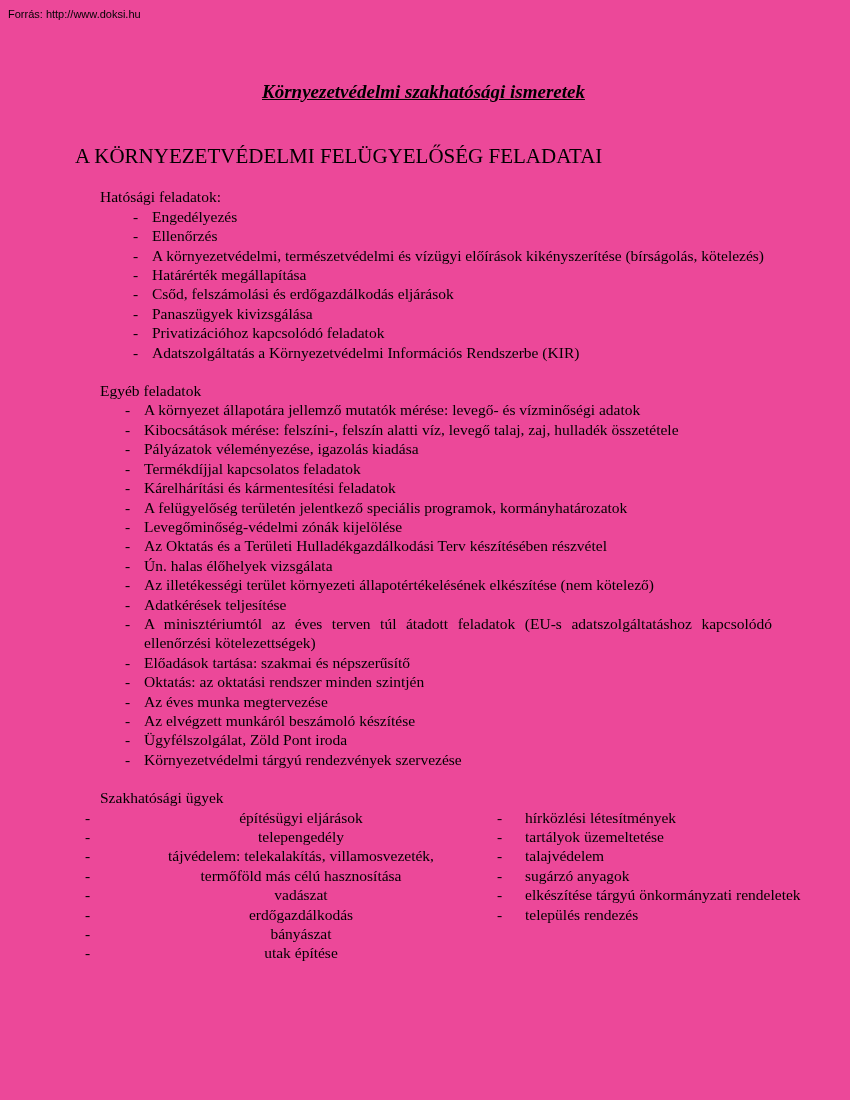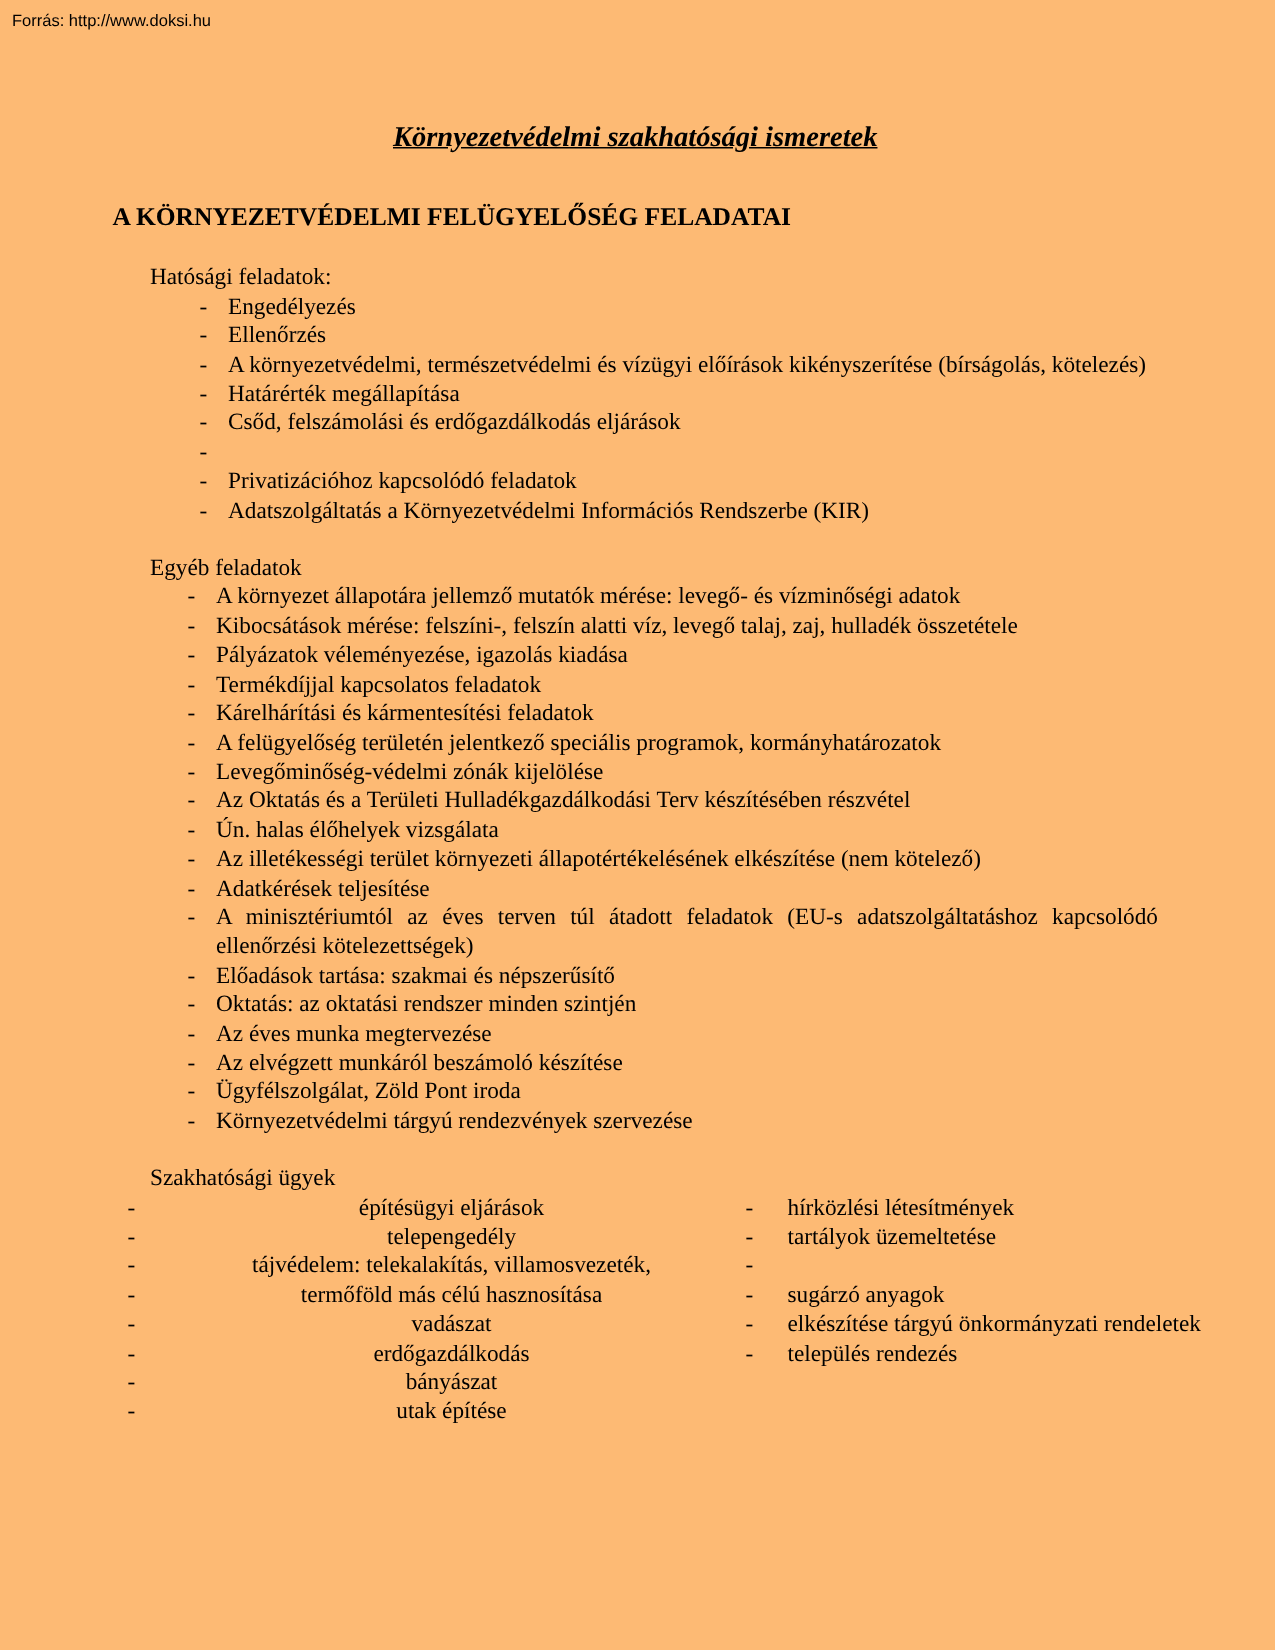--- a/index.html
+++ b/index.html
@@ -1,20 +1,20 @@
 <!DOCTYPE html>
 <html><head>
 <meta charset="utf-8">
 <style>
   html, body { margin: 0; padding: 0; background: #ffffff; }
   .page {
     position: relative;
     width: 850px;
     height: 1100px;
-    background: #fdba74;
+    background: #ec4899;
     color: #000000;
     font-family: "Liberation Serif", serif;
     font-size: 15.5px;
     line-height: 19.4px;
     overflow: hidden;
     box-sizing: border-box;
     padding: 0 78px 0 75px;
   }
   .source-note {
     position: absolute;
@@ -28,24 +28,24 @@
   .doc-title {
     margin: 80px 0 0 0;
     text-align: center;
     font-size: 19px;
     line-height: 23px;
     font-weight: 700;
     text-decoration: underline;
     font-style: italic;
   }
   .main-heading {
-    margin: 32px 0 0 0;
-    font-size: 17px;
+    margin: 44px 0 0 0;
+    font-size: 21px;
     line-height: 19.4px;
-    font-weight: 700;
+    font-weight: 400;
   }
   .sub-heading {
     margin: 0 0 0 25px;
     font-size: 15.5px;
     line-height: 19.4px;
     font-weight: 400;
   }
   .sub-heading .bold { font-weight: 400; }
   .sec-1 .sub-heading { margin-top: 21px; }
   .sec-2 .sub-heading { margin-top: 19px; }
@@ -95,20 +95,21 @@
         <div class="li">
           <span class="dash">-</span>
           <span class="txt">Határérték megállapítása</span>
         </div>
         <div class="li">
           <span class="dash">-</span>
           <span class="txt">Csőd, felszámolási és erdőgazdálkodás eljárások</span>
         </div>
         <div class="li">
           <span class="dash">-</span>
+          <span class="txt">Panaszügyek kivizsgálása</span>
         </div>
         <div class="li">
           <span class="dash">-</span>
           <span class="txt">Privatizációhoz kapcsolódó feladatok</span>
         </div>
         <div class="li">
           <span class="dash">-</span>
           <span class="txt">Adatszolgáltatás a Környezetvédelmi Információs Rendszerbe (KIR)</span>
         </div>
       </div>
@@ -233,20 +234,21 @@
           <div class="li">
             <span class="dash">-</span>
             <span class="txt">hírközlési létesítmények</span>
           </div>
           <div class="li">
             <span class="dash">-</span>
             <span class="txt">tartályok üzemeltetése</span>
           </div>
           <div class="li">
             <span class="dash">-</span>
+            <span class="txt">talajvédelem</span>
           </div>
           <div class="li">
             <span class="dash">-</span>
             <span class="txt">sugárzó anyagok</span>
           </div>
           <div class="li">
             <span class="dash">-</span>
             <span class="txt">elkészítése tárgyú önkormányzati rendeletek</span>
           </div>
           <div class="li">

